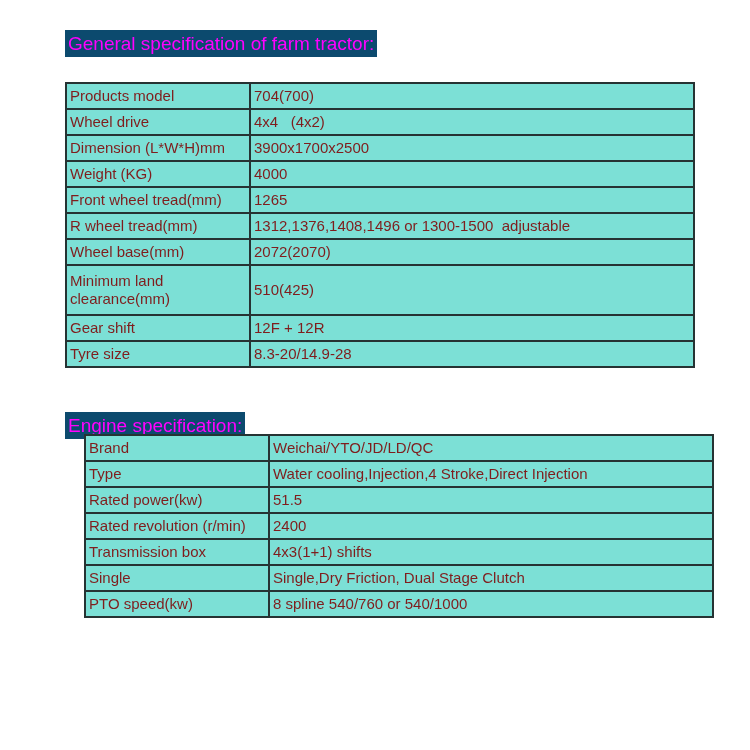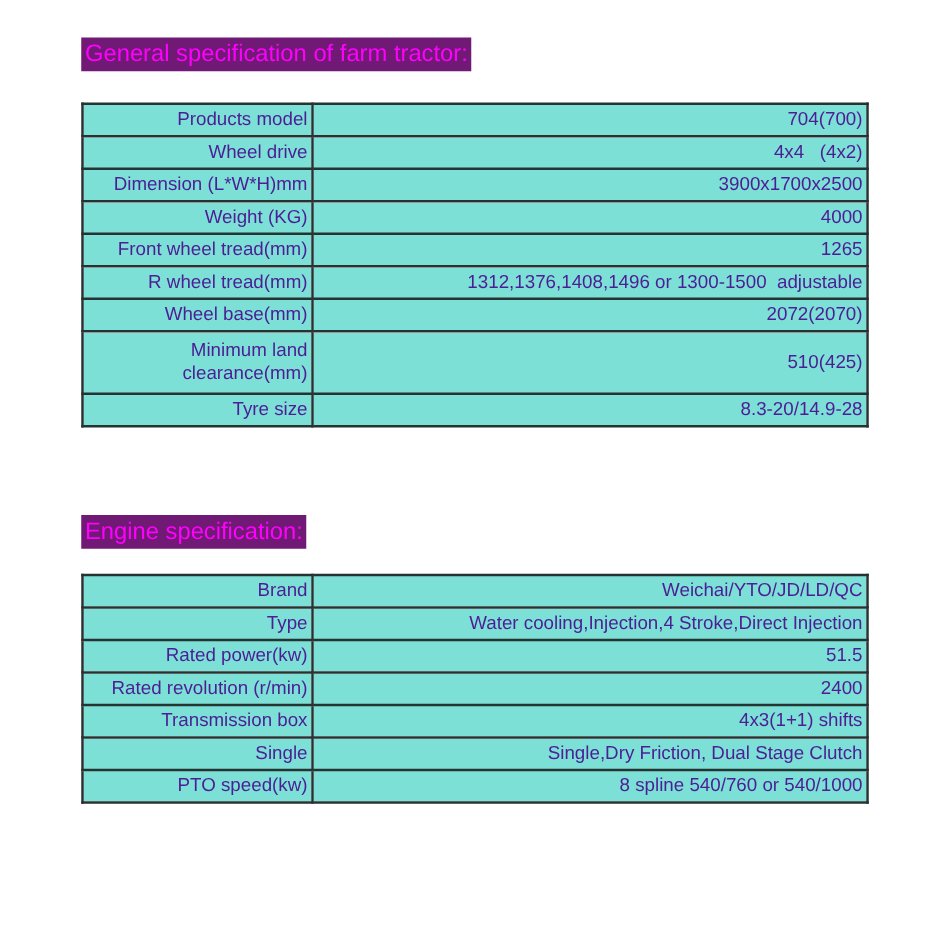--- a/index.html
+++ b/index.html
@@ -18,45 +18,44 @@
     position: relative;
   }
   .section-heading {
     display: inline-block;
     margin: 0;
     font-size: 19px;
     font-weight: normal;
     line-height: 27px;
     padding: 0 3px;
     color: #ff00ff;
-    background: #701a75;
+    background: #0c4a6e;
   }
   .heading-wrap1 { position: absolute; left: 65px; top: 30px; }
   .heading-wrap2 { position: absolute; left: 65px; top: 412px; }
   table.spec-table {
     border-collapse: collapse;
     table-layout: fixed;
     width: 630px;
     position: absolute;
     left: 65px;
   }
   .table1 { top: 82px; }
-  .table2 { top: 459px; }
+  .table2 { top: 434px; margin-left: 19px; }
   table.spec-table td {
     border: 2px solid #263333;
     background: #7ce0d6;
-    color: #4c1d95;
+    color: #7f1d1d;
     font-size: 15px;
     line-height: 18px;
     height: 26px;
     padding: 1px 3px;
     vertical-align: middle;
     white-space: pre-wrap;
     overflow: hidden;
-    text-align: right;
   }
   table.spec-table td.label-col { width: 184px; }
   tr.tall-row td { height: 50px; }
 </style>
 </head>
 <body>
 
 <div class="page">
 
   <div class="heading-wrap1">
@@ -91,20 +90,24 @@
       </tr>
       <tr>
         <td class="label-col">Wheel base(mm)</td>
         <td>2072(2070)</td>
       </tr>
       <tr class="tall-row">
         <td class="label-col">Minimum land clearance(mm)</td>
         <td>510(425)</td>
       </tr>
       <tr>
+        <td class="label-col">Gear shift</td>
+        <td>12F + 12R</td>
+      </tr>
+      <tr>
         <td class="label-col">Tyre size</td>
         <td>8.3-20/14.9-28</td>
       </tr>
     </tbody>
   </table>
 
   <div class="heading-wrap2">
     <h2 class="section-heading">Engine specification:</h2>
   </div>
 

